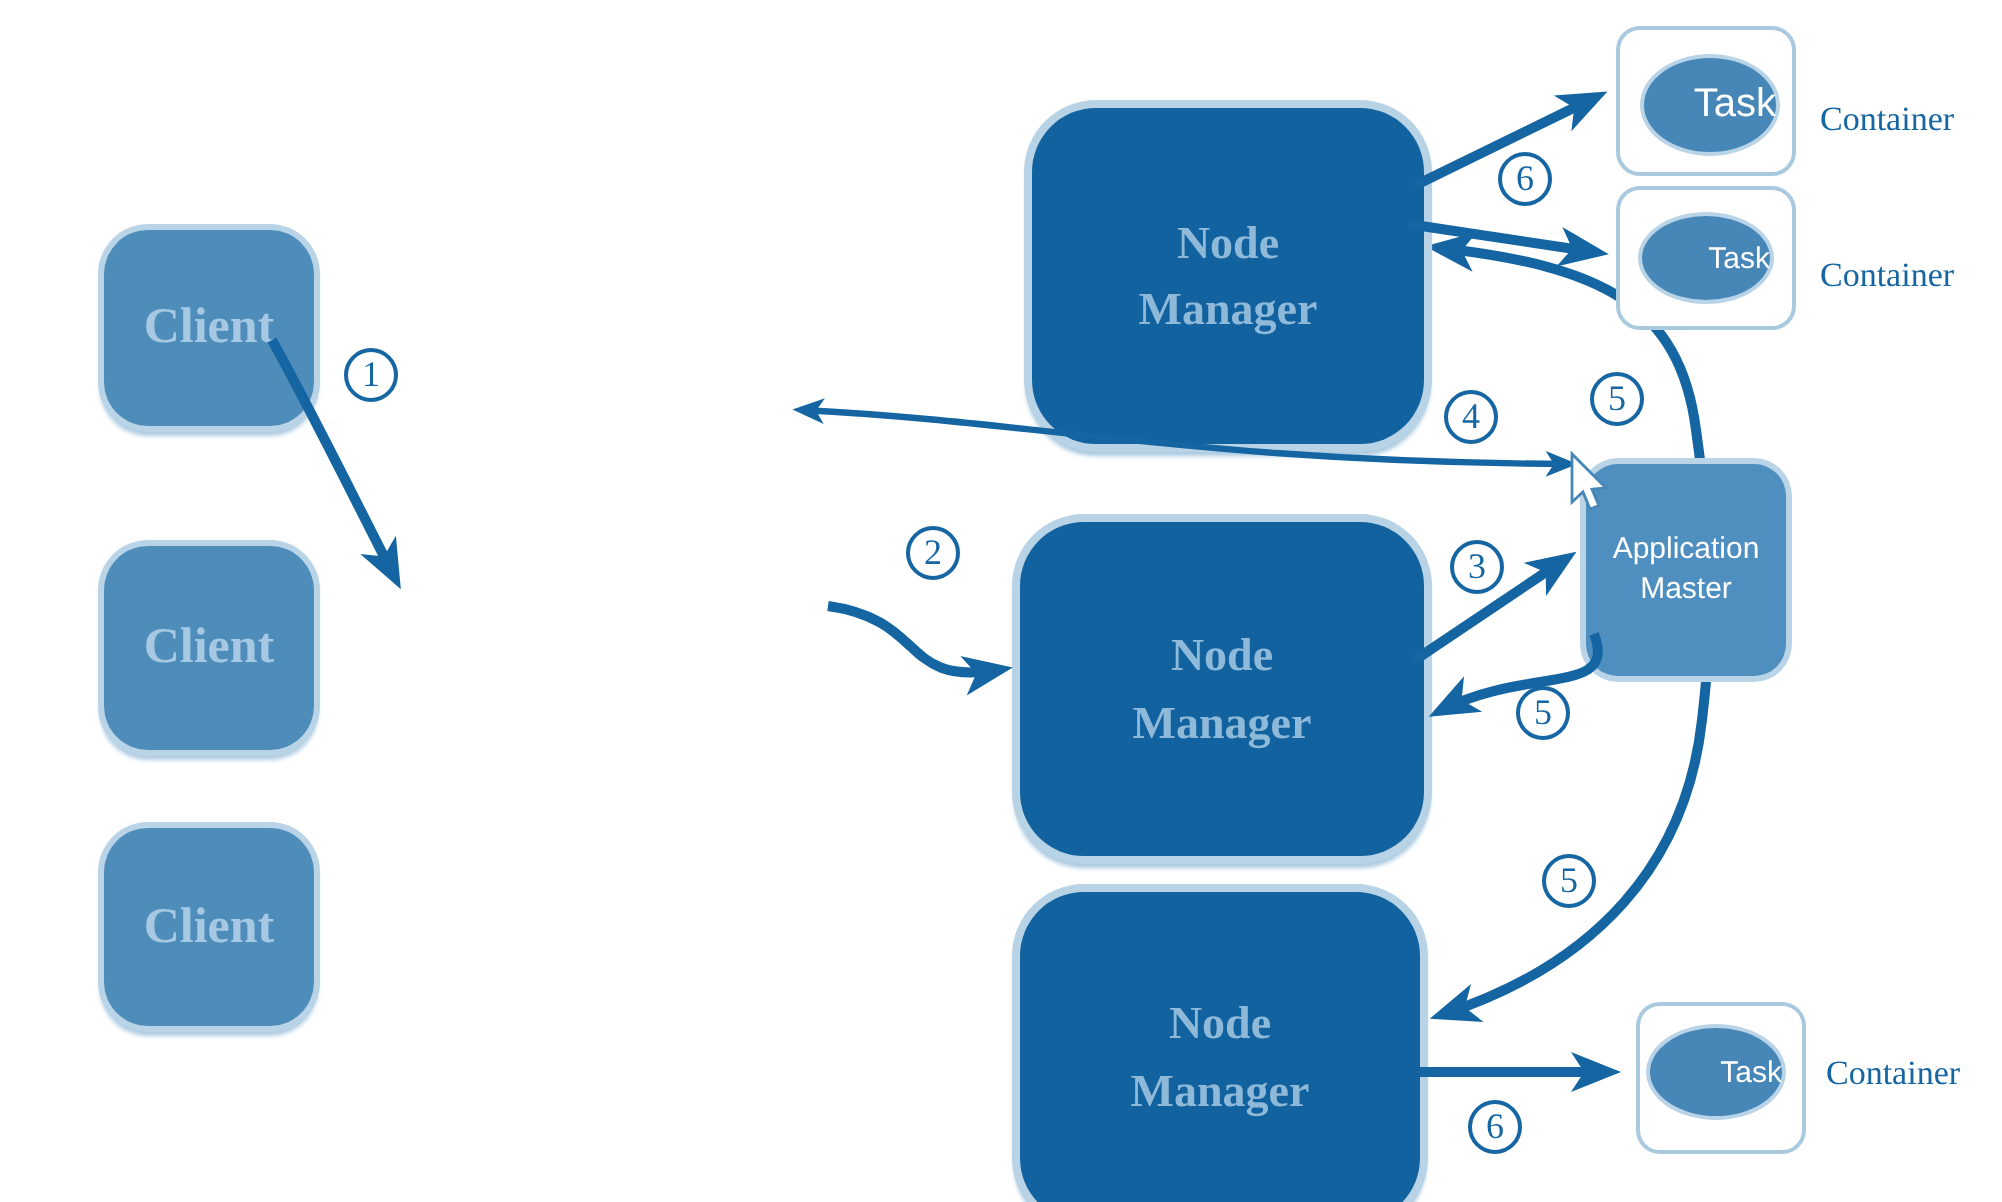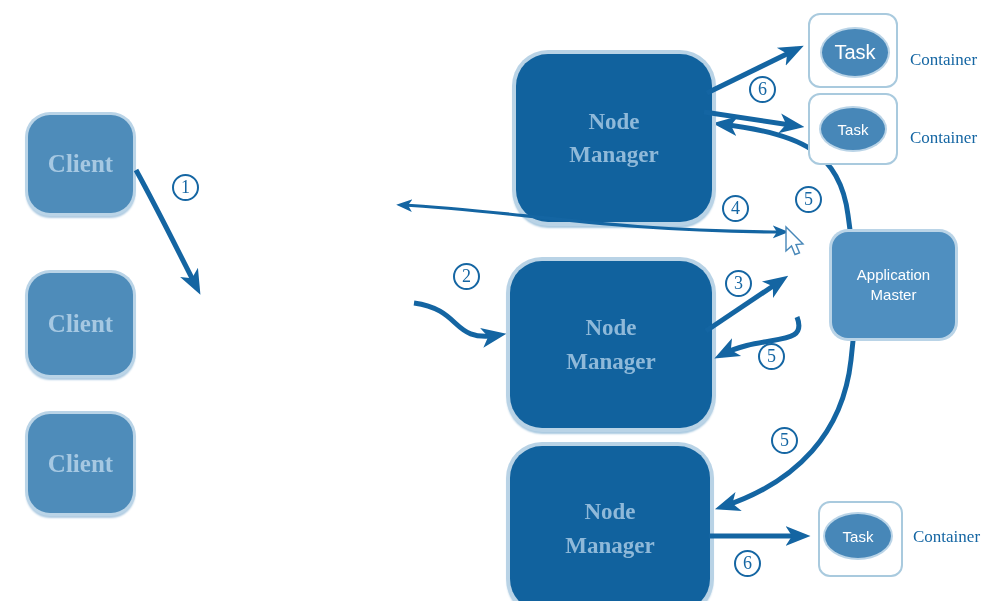--- a/index.html
+++ b/index.html
@@ -10,40 +10,40 @@
   svg.layer{position:absolute;left:0;top:0;width:1001px;height:601px;pointer-events:none;}
 
   
   .box{position:absolute;display:flex;align-items:center;justify-content:center;
        text-align:center;box-sizing:border-box;}
   .darkbox{background:#11629e;color:#8fb9d9;border-radius:32px;
            box-shadow:0 0 0 4px #b9d3e6, 0 3px 2px 3px #a9c9e0;
            font-weight:bold;font-size:23px;line-height:1.45;margin-top:16px;}
   .clientbox{background:#4e8cba;color:#a6c8e2;border-radius:22px;
              box-shadow:0 0 0 3px #bad4e7, 0 3px 2px 2px #aecbe2;
-             font-weight:bold;font-size:25px;}
+             font-weight:bold;font-size:25px;margin-left:24px;}
   .ambox{background:#4f8fc0;color:#ffffff;border-radius:16px;
          box-shadow:0 0 0 3px #bad4e7;
          font-family:"Liberation Sans", sans-serif;font-size:15px;line-height:1.35;}
   .containerbox{background:#ffffff;border:2px solid #a9cade;border-radius:12px;}
   .taskellipse{position:absolute;background:#4787b8;border-radius:50%;
-               display:flex;align-items:center;justify-content:center;color:#ffffff;
+               display:flex;align-items:center;justify-content:flex-end;color:#ffffff;
                font-family:"Liberation Sans", sans-serif;
                box-shadow:0 0 0 2px #bad4e7;}
   .containerlabel{position:absolute;color:#1566a3;font-weight:normal;font-size:17px;text-align:right;}
 
   
   .client1{left:28px;top:115px;width:105px;height:98px;}
   .client2{left:28px;top:273px;width:105px;height:102px;}
   .client3{left:28px;top:414px;width:105px;height:99px;}
   .rm{left:205px;top:207px;width:210px;height:193px;padding:0 28px;}
   .nm-top{left:516px;top:38px;width:196px;height:168px;padding:0 30px;}
   .nm-mid{left:510px;top:245px;width:202px;height:167px;padding:0 30px;}
   .nm-bot{left:510px;top:430px;width:200px;height:165px;padding:0 30px;}
-  .am{left:832px;top:232px;width:123px;height:106px;padding:0 14px;}
+  .am{left:793px;top:232px;width:100px;height:106px;padding:0 14px;}
   .cont1{left:808px;top:13px;width:90px;height:75px;}
   .cont2{left:808px;top:93px;width:90px;height:72px;}
   .cont3{left:818px;top:501px;width:85px;height:76px;}
   .task1{left:822px;top:29px;width:66px;height:47px;font-size:20px;}
   .task2{left:821px;top:108px;width:64px;height:42px;font-size:15px;}
   .task3{left:825px;top:514px;width:66px;height:44px;font-size:15px;}
   .contlabel1{left:910px;top:50px;}
   .contlabel2{left:910px;top:128px;}
   .contlabel3{left:913px;top:527px;}
 

